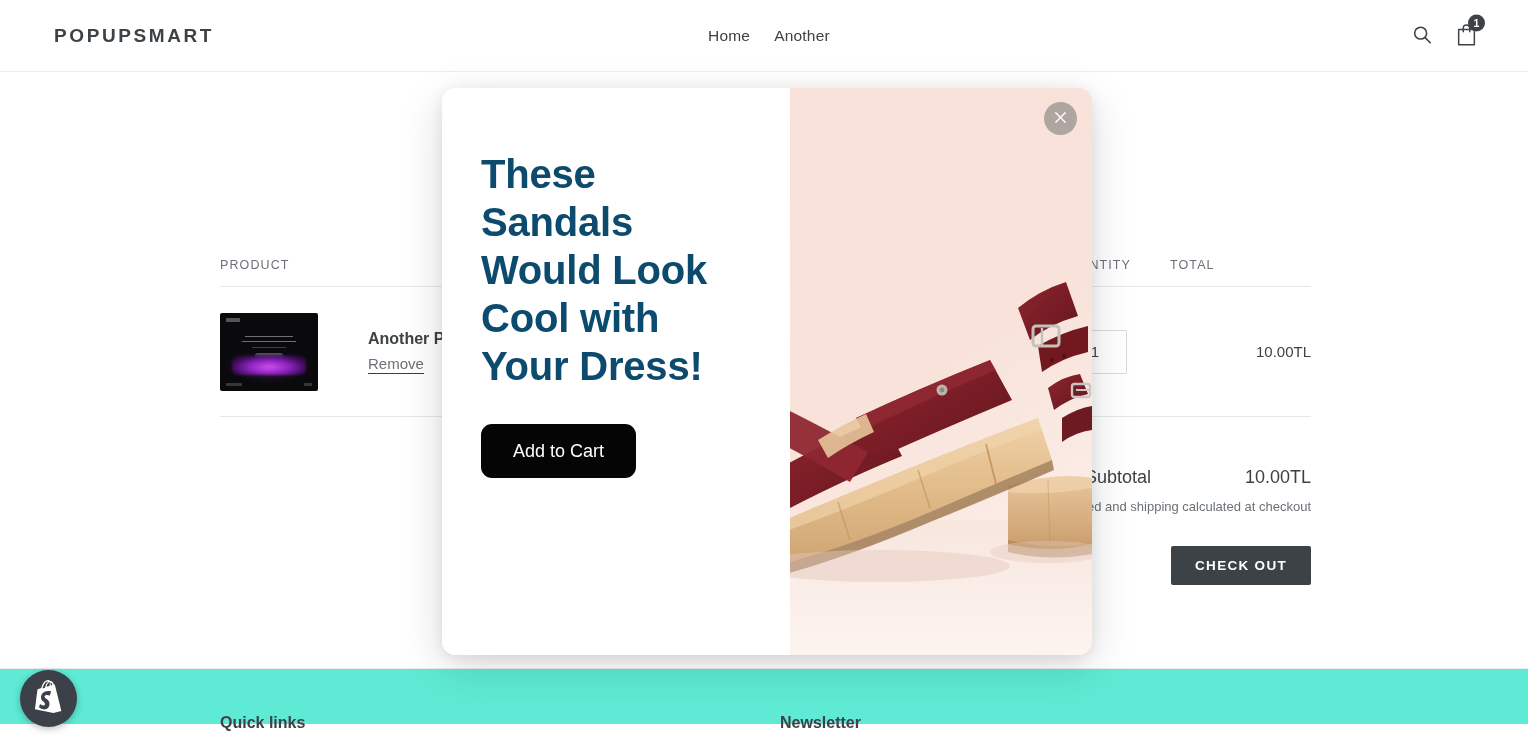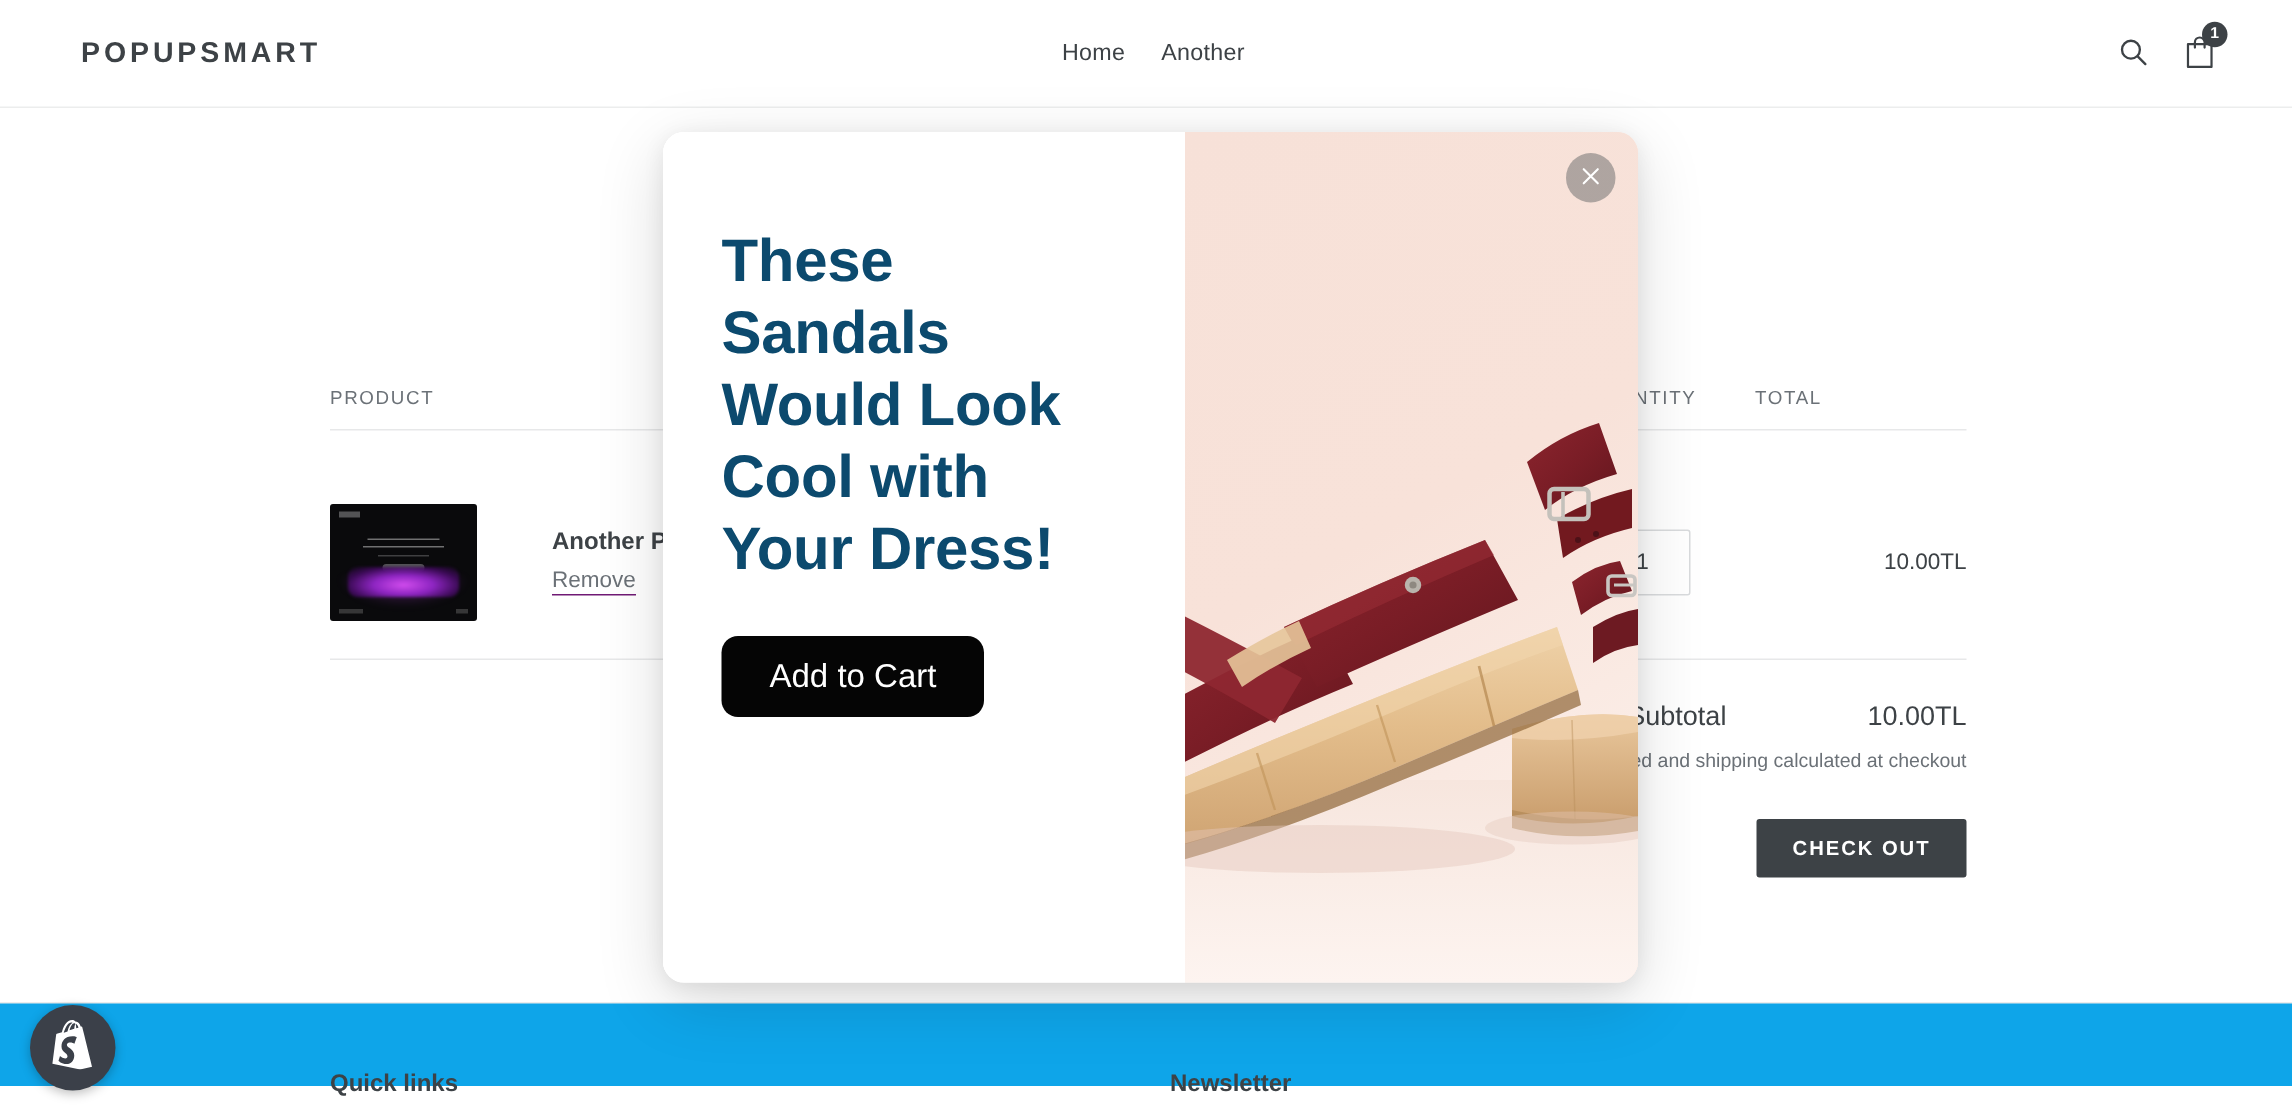--- a/index.html
+++ b/index.html
@@ -60,21 +60,21 @@
     display: flex; align-items: flex-end; padding-bottom: 14px;
     border-bottom: 1px solid #e7e8e9;
   }
   .th { font-size: 12.5px; letter-spacing: 1.1px; color: #6b7177; text-transform: uppercase; }
   .th-product { flex: 0 0 660px; }
   .th-price { flex: 0 0 140px; text-align: right; }
   .th-qty { flex: 0 0 150px; text-align: center; }
   .th-total { flex: 1; }
 
   .cart-row {
-    position: absolute; top: 238px; left: 220px; width: 1091px; height: 130px;
+    position: absolute; top: 215px; left: 220px; width: 1091px; height: 130px;
     display: flex; align-items: center; border-bottom: 1px solid #e7e8e9;
   }
   .thumb {
     flex: 0 0 98px; height: 78px; border-radius: 2px; overflow: hidden;
     background: #0a0a0c; position: relative;
   }
   .thumb .kb-glow {
     position: absolute; left: 12%; right: 12%; bottom: 20%; height: 26%;
     border-radius: 6px;
     background: radial-gradient(ellipse at 50% 60%, #d84ff5 0%, #9326c9 38%, #3b0a56 72%, rgba(10,10,12,0) 100%);
@@ -134,21 +134,21 @@
   .checkout-btn {
     margin-top: 32px; display: inline-block; border: 0; cursor: pointer;
     background: #3d4246; color: #fff; padding: 0 24px; height: 39px;
     font-size: 13.5px; font-weight: 700; letter-spacing: 1.3px;
     font-family: "Liberation Sans", sans-serif; border-radius: 2px;
   }
 
   
   .site-footer {
     position: absolute; left: 0; top: 668px; width: 1528px; height: 56px;
-    background: #0ea5e9; border-top: 1px solid #ececec;
+    background: #5eead4; border-top: 1px solid #ececec;
   }
   .footer-col-title {
     position: absolute; top: 45px; font-size: 16px; font-weight: 700; color: #3d4246;
   }
   .fc-quick { left: 220px; }
   .fc-news { left: 780px; }
 
   .shopify-badge {
     position: absolute; left: 20px; top: 670px;
     width: 57px; height: 57px; border-radius: 50%;
@@ -176,21 +176,21 @@
     font-size: 40px; line-height: 48px; font-weight: 700;
     color: #0c4a6e; letter-spacing: -.2px; margin: 0 0 0 0;
   }
   .popup-desc {
     margin-top: 32px; font-size: 15.5px; line-height: 31px; color: #4a4f54;
     max-width: 268px;
   }
   .popup-cta {
     margin-top: 34px; align-self: flex-start; border: 0; cursor: pointer;
     background: #050505; color: #fff; border-radius: 11px;
-    padding: 8px 32px; height: 54px; font-size: 22px;
+    padding: 8px 32px; height: 54px; font-size: 18px;
     font-family: "Liberation Sans", sans-serif;
   }
 
   .popup-right { width: 302px; position: relative; overflow: hidden; background: #f6dfd5; }
   .popup-img { position: absolute; inset: 0; }
 
   .close-btn {
     position: absolute; right: 15px; top: 14px; z-index: 50;
     width: 33px; height: 33px; border-radius: 50%;
     background: rgba(115,115,115,.55); border: 0; cursor: pointer;

